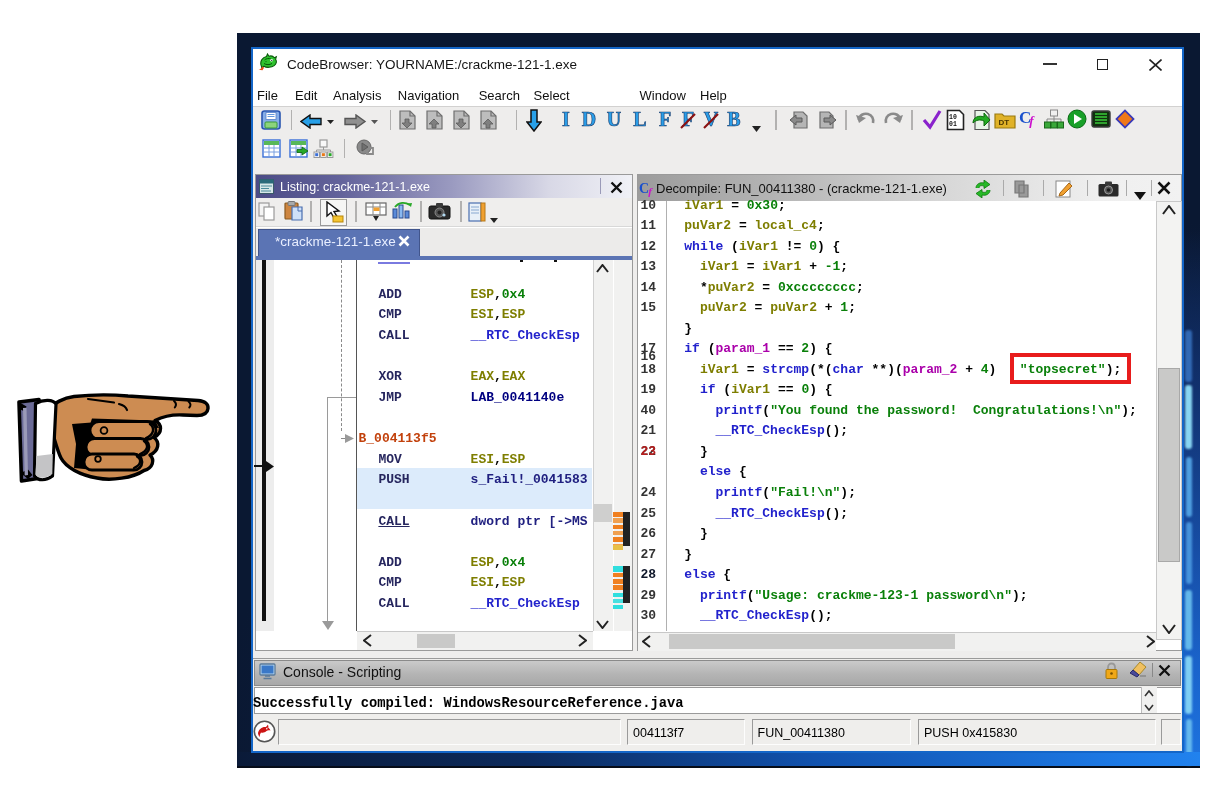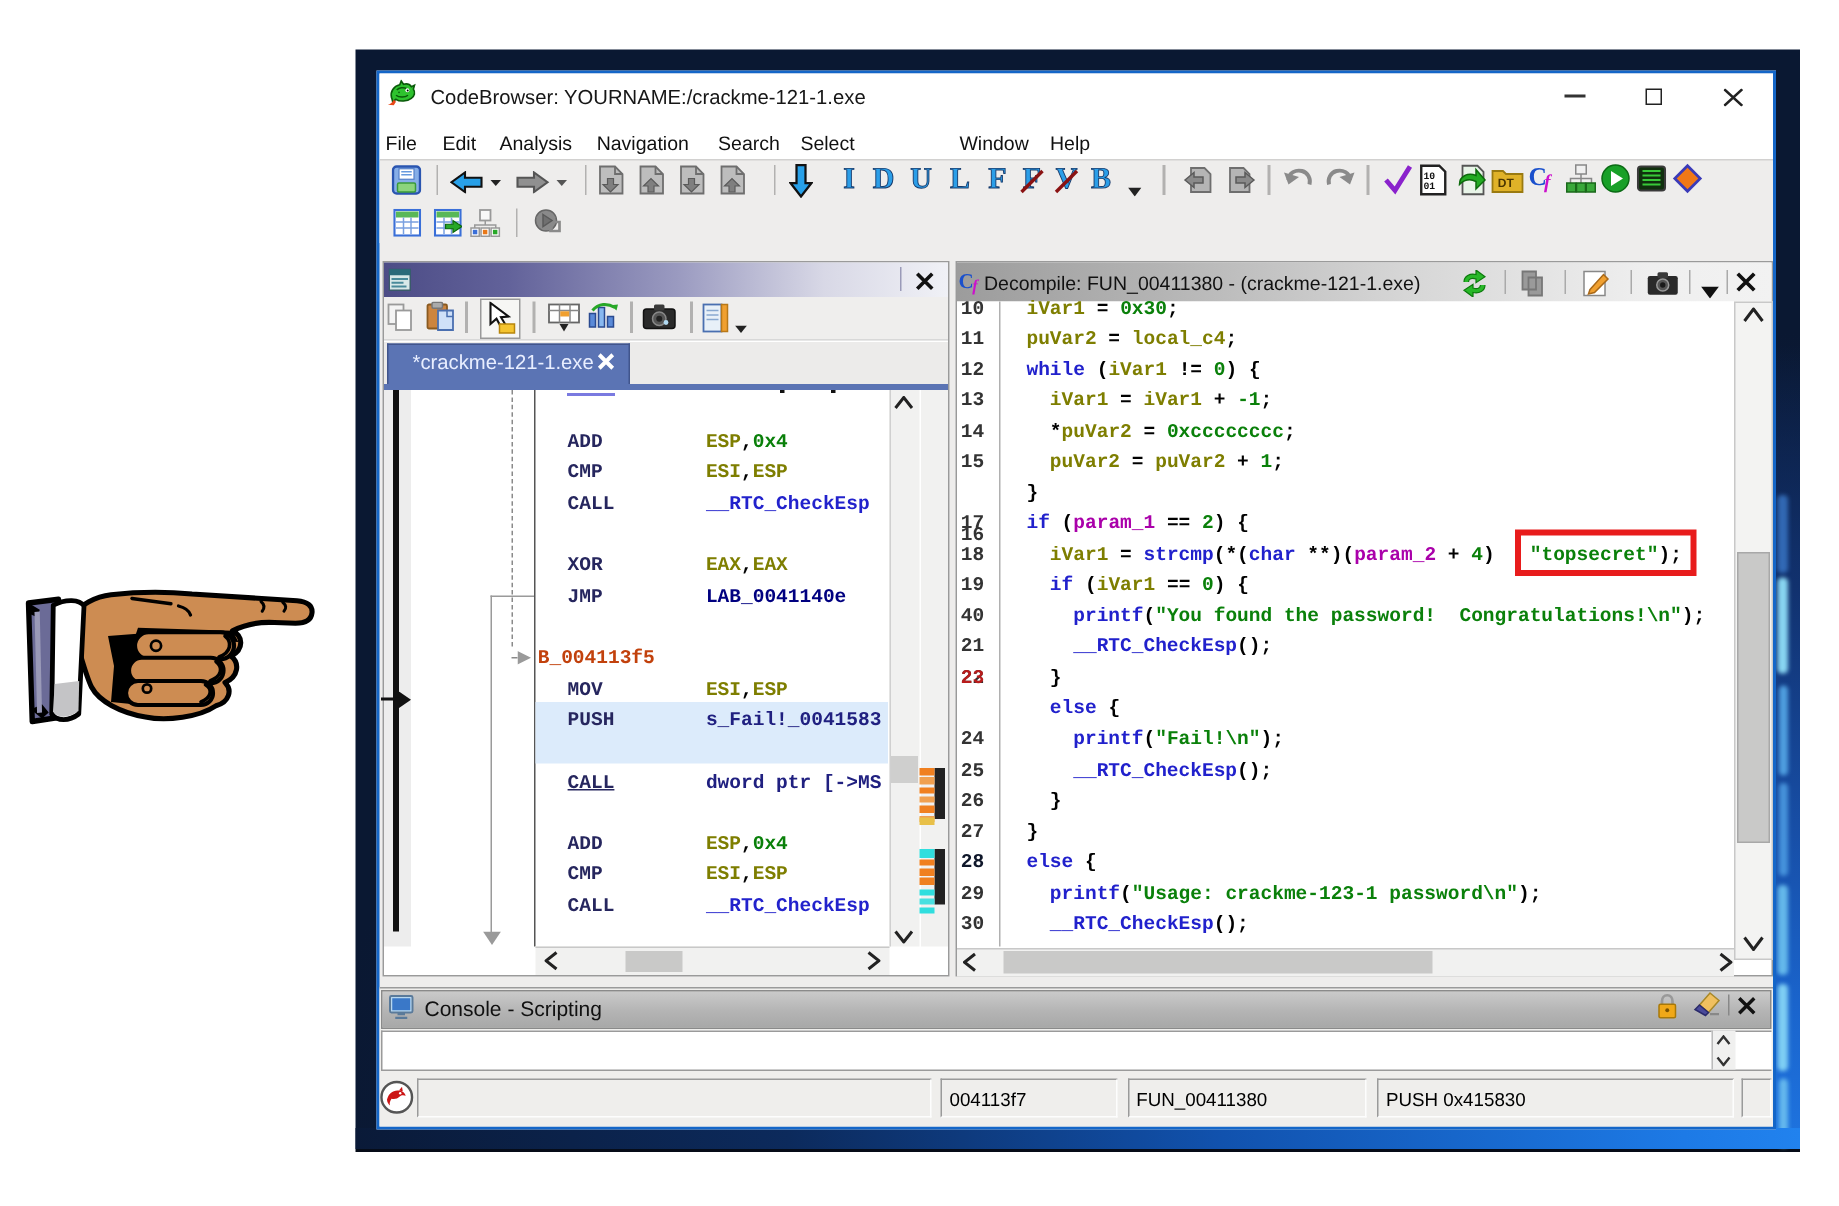--- a/index.html
+++ b/index.html
@@ -181,20 +181,21 @@
 <path d="M14 9 h4 v6 h-6 v-3" fill="none" stroke="#8a8a8a" stroke-width="1.8"></path>
 <path d="M10 13.5 l2-2.5 2 2.5 z" fill="#8a8a8a"></path>
       </svg></div>
 <div style="position:absolute;left:255px;top:174px;width:378px;height:477px;background:#fff;border:1px solid #9a9a9a;"></div>
 <div style="position:absolute;left:256px;top:175px;width:376px;height:22.5px;background:linear-gradient(90deg,#4c4c86 0%,#62629a 22%,#9a9ac0 52%,#d8d8e6 78%,#f0f1f6 100%);"></div>
 <div style="position:absolute;left:259px;top:178.5px;"><svg width="15" height="15" viewBox="0 0 15 15">
 <rect x="0.5" y="0.5" width="14" height="14" fill="#d8e8e8" stroke="#3a5a6a"></rect>
 <rect x="0.5" y="0.5" width="14" height="4" fill="#2a6a7a"></rect>
 <path d="M2 7 h11 M2 9.5 h8 M2 12 h10" stroke="#4a8a9a" stroke-width="1.2"></path>
       </svg></div>
+<div style="position:absolute;left:280px;top:179.5px;width:300px;height:16px;font:12.5px 'Liberation Sans',sans-serif;color:#fff;">Listing: crackme-121-1.exe</div>
 <div style="position:absolute;left:600px;top:178px;width:1px;height:16px;background:#9a9ab8;"></div>
 <svg style="position:absolute;left:610px;top:180.5px;" width="13" height="13" viewBox="0 0 13 13">
       <path d="M1.5 1.5 L11.5 11.5 M11.5 1.5 L1.5 11.5" stroke="#111" stroke-width="2.4"></path>
     </svg>
 <div style="position:absolute;left:256px;top:197.5px;width:376px;height:29.5px;background:#efeeed;border-bottom:1px solid #d8d8d8;"></div>
 <div style="position:absolute;left:258px;top:202px;"><svg width="19" height="19" viewBox="0 0 19 19">
 <rect x="1" y="1" width="10" height="13" fill="#f4f4f4" stroke="#9a9a9a" stroke-width="1.2"></rect>
 <rect x="6" y="5" width="10" height="13" fill="#fff" stroke="#9a9a9a" stroke-width="1.2"></rect>
       </svg></div>
 <div style="position:absolute;left:284px;top:201px;"><svg width="20" height="20" viewBox="0 0 20 20">
@@ -434,20 +435,21 @@
 <div style="position:absolute;left:1128px;top:660px;"><svg width="19" height="19" viewBox="0 0 19 19">
 <path d="M5 10 L12 2 L18 7 L11 15 Z" fill="#f0c060" stroke="#a88828" stroke-width="1"></path>
 <path d="M5 10 L11 15 L9 17 L2 13 Z" fill="#4a4a9a" stroke="#2a2a6a" stroke-width="1"></path>
 <path d="M12 16 h6" stroke="#888" stroke-width="1.5"></path>
       </svg></div>
 <div style="position:absolute;left:1152px;top:663px;width:1px;height:14px;background:#888;"></div>
 <svg style="position:absolute;left:1158px;top:664px;" width="13" height="13" viewBox="0 0 13 13">
       <path d="M1.5 1.5 L11.5 11.5 M11.5 1.5 L1.5 11.5" stroke="#111" stroke-width="2.3"></path>
     </svg>
 <div style="position:absolute;left:254px;top:686.5px;width:927px;height:27px;background:#fff;border:1px solid #9a9a9a;border-right:none;"></div>
+<div style="position:absolute;left:253px;top:695.5px;font:bold 13.8px 'Liberation Mono',monospace;color:#000;white-space:pre;">Successfully compiled: WindowsResourceReference.java</div>
 <div style="position:absolute;left:1141px;top:687px;width:16px;height:26px;background:#f0f0ef;border-left:1px solid #bbb;"></div>
 <svg style="position:absolute;left:1144px;top:689.5px;" width="10" height="7" viewBox="0 0 10 7">
       <path d="M1 6 L5 1 L9 6" stroke="#333" stroke-width="1.6" fill="none"></path>
     </svg>
 <svg style="position:absolute;left:1144px;top:703.5px;" width="10" height="7" viewBox="0 0 10 7">
       <path d="M1 1 L5 6 L9 1" stroke="#333" stroke-width="1.6" fill="none"></path>
     </svg>
 <div style="position:absolute;left:253px;top:714px;width:929px;height:37px;background:#efeeec;"></div>
 <div style="position:absolute;left:252.5px;top:719.5px;"><svg width="23" height="23" viewBox="0 0 23 23">
 <circle cx="11.5" cy="11.5" r="10.2" fill="#fff" stroke="#555" stroke-width="1.6"></circle>

